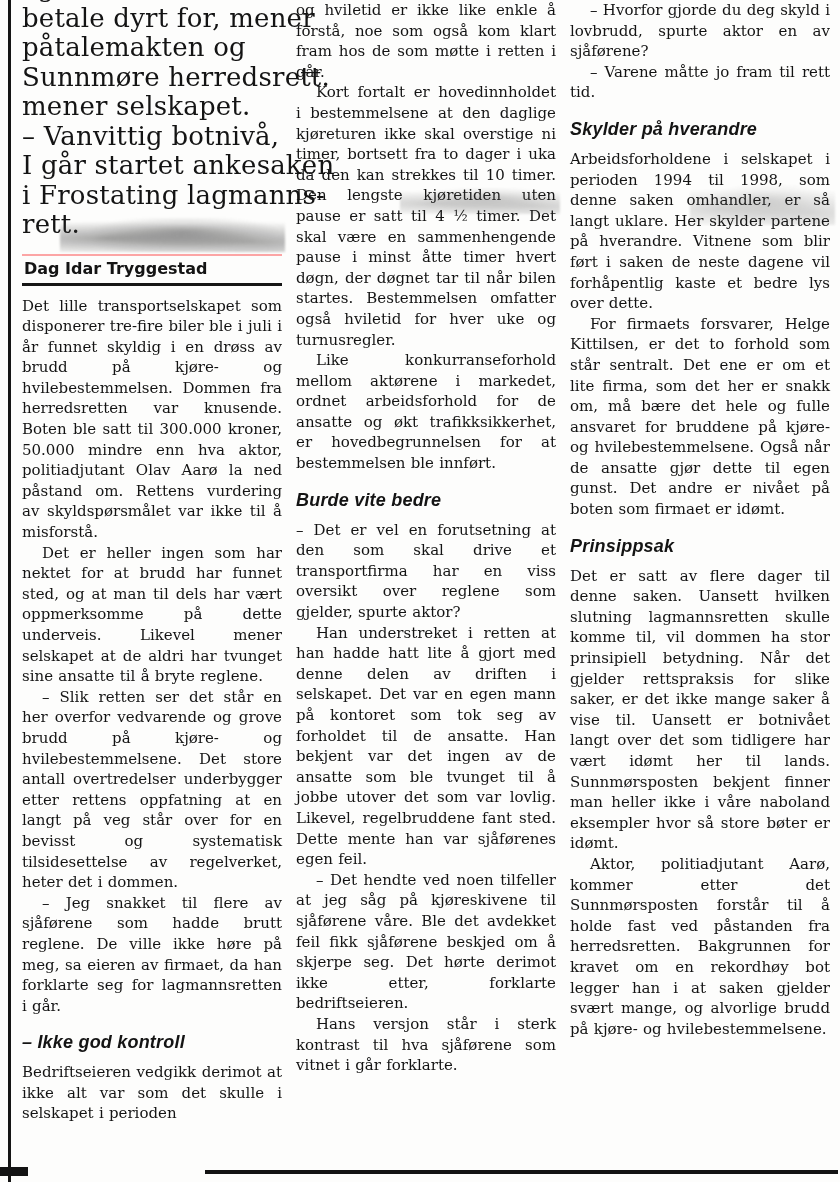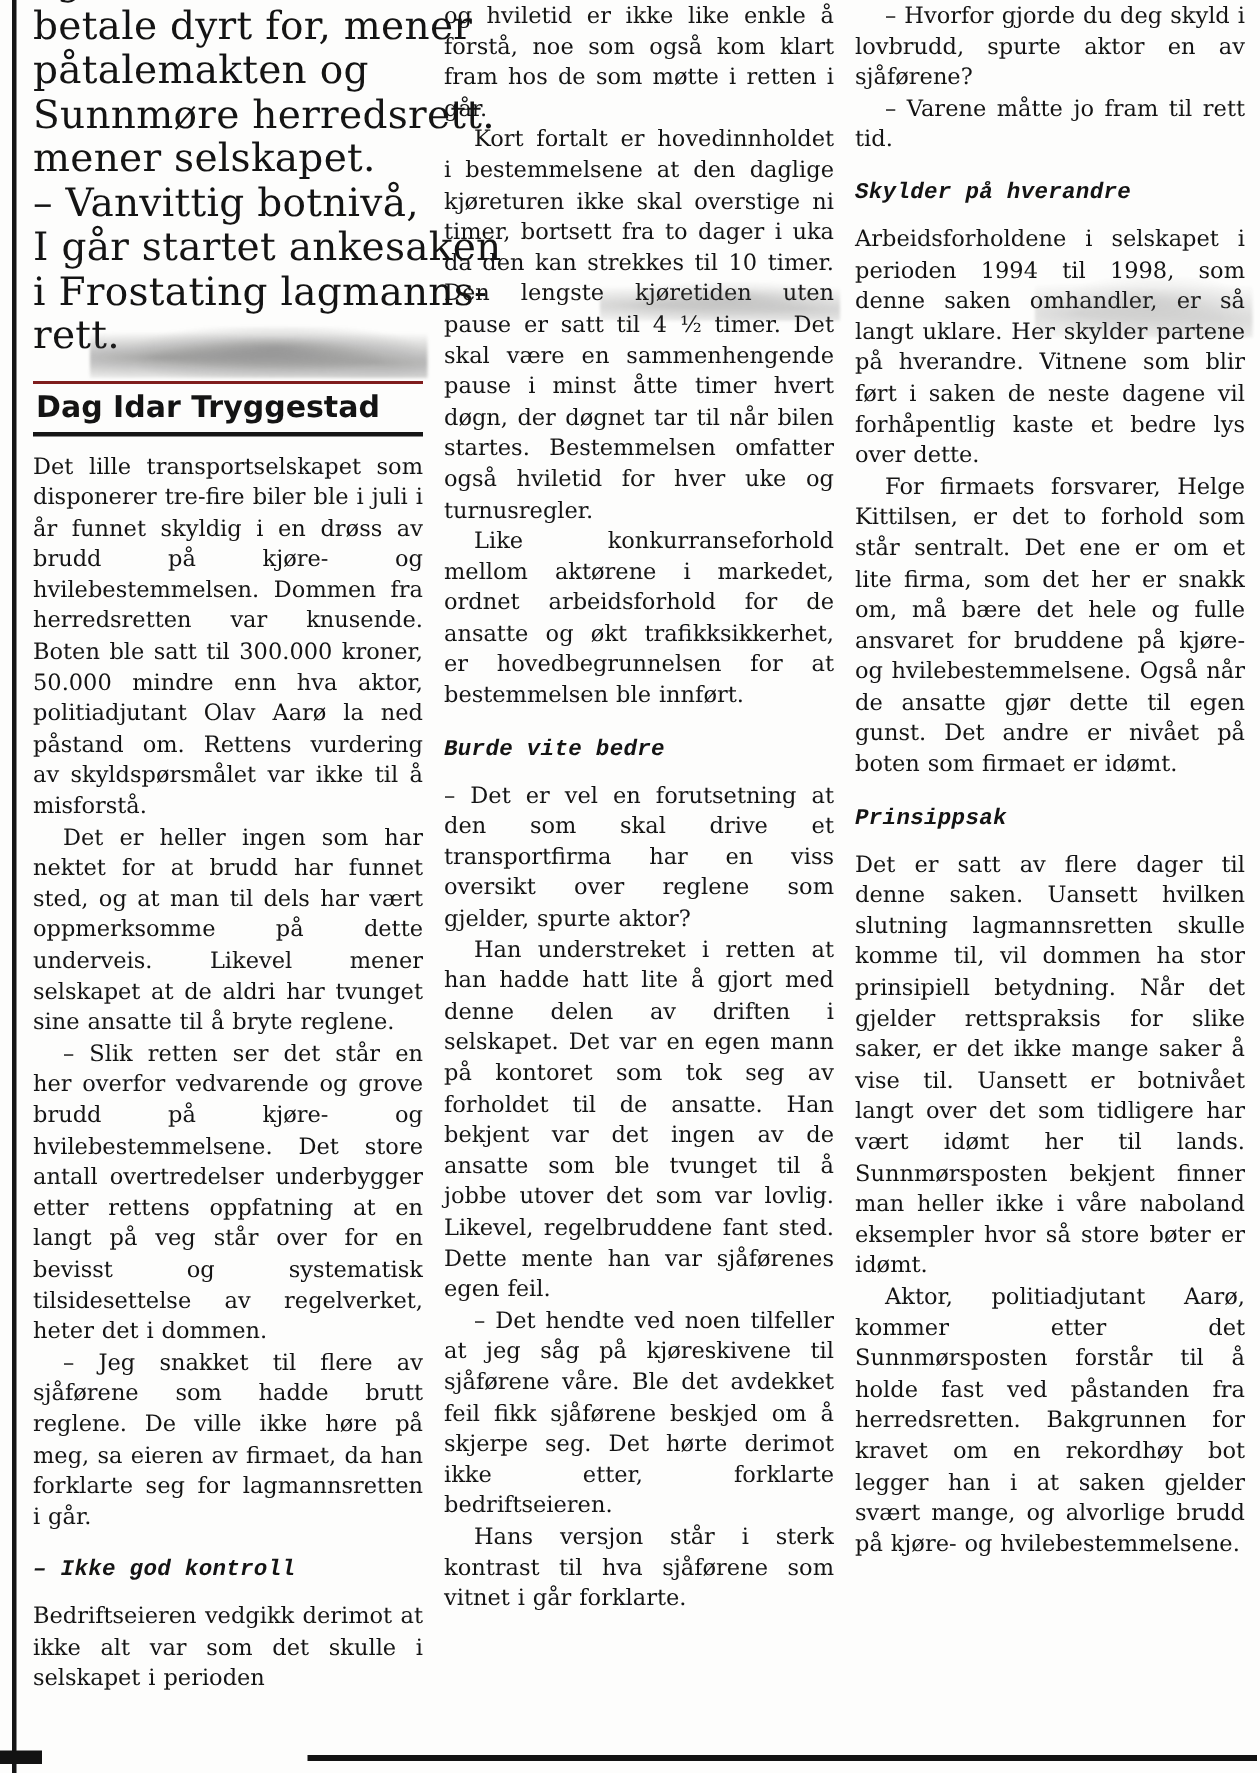--- a/index.html
+++ b/index.html
@@ -29,38 +29,38 @@
   }
   .col{width:260px;}
   .headline{
     margin-top:-26px;
     font-size:26px;line-height:29.5px;
     letter-spacing:.2px;
   }
   .headline .hl-line{white-space:nowrap;}
   .byline{
     margin-top:14px;
-    border-top:2px solid #7f1d1d;
+    border-top:2px solid #fca5a5;
     border-bottom:3px solid #161616;
     padding:3px 2px 5px 2px;
     font-family:"DejaVu Sans", sans-serif;
-    font-weight:bold;font-size:20px;
+    font-weight:bold;font-size:16px;
   }
   .body-text{margin-top:10px;}
   .col .body-text p, .col > p{
     margin:0;
     font-size:15px;line-height:20.6px;
     text-align:justify;
     word-spacing:.5px;
   }
   .col p.ind{text-indent:20px;}
   .subhead{
-    font-family:Liberation Mono, monospace;
+    font-family:Liberation Sans, sans-serif;
     font-weight:bold;font-style:italic;
-    font-size:15px;line-height:24px;
+    font-size:18px;line-height:24px;
     margin:14px 0 8px 0;
     letter-spacing:.2px;
   }
   .smudge{
     position:absolute;
     background:
       radial-gradient(ellipse at 20% 60%, rgba(60,60,60,.45), rgba(0,0,0,0) 60%),
       radial-gradient(ellipse at 55% 40%, rgba(90,90,90,.38), rgba(0,0,0,0) 55%),
       radial-gradient(ellipse at 85% 70%, rgba(50,50,50,.42), rgba(0,0,0,0) 60%);
     filter:blur(1px);

